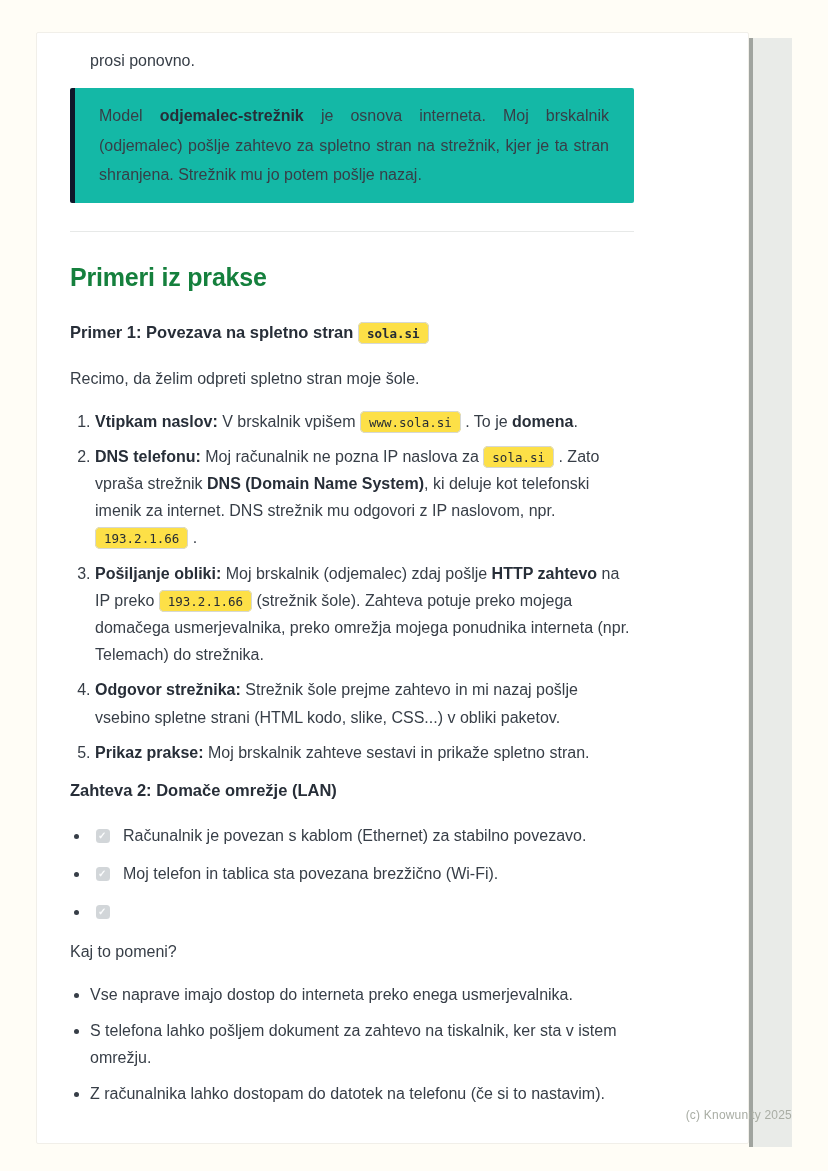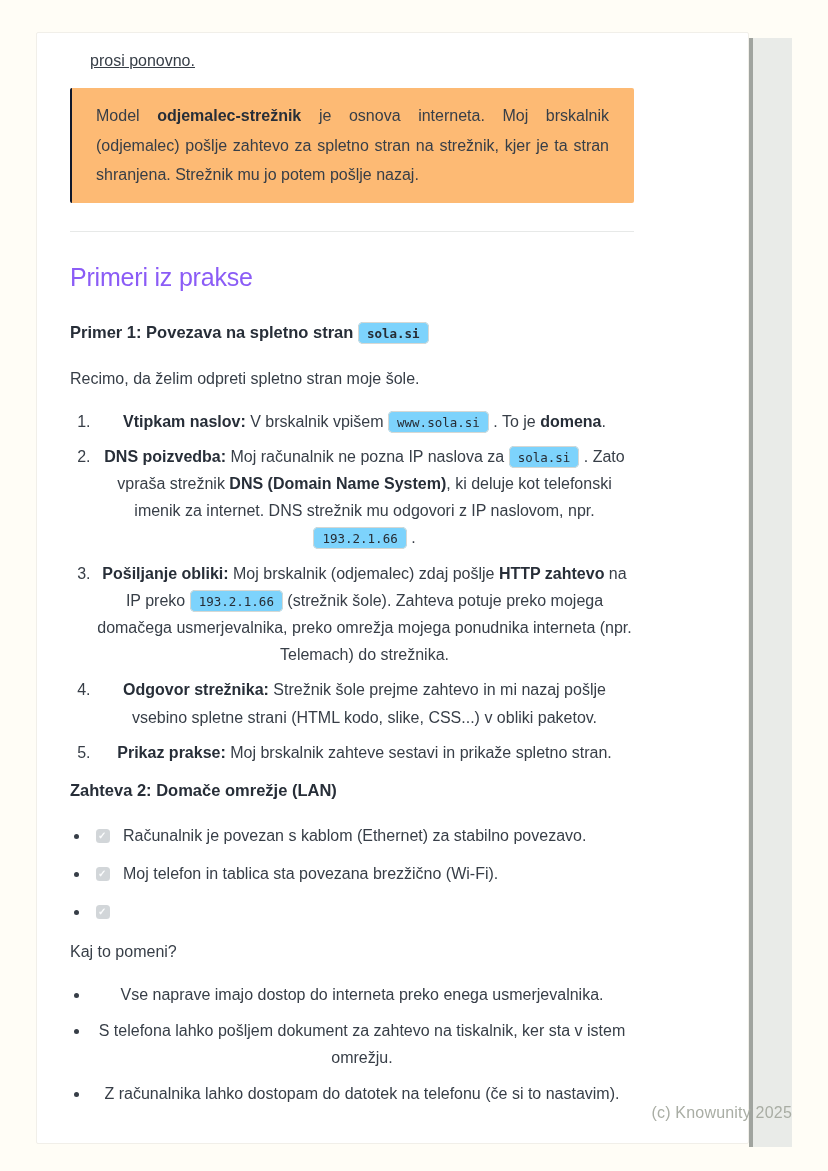--- a/index.html
+++ b/index.html
@@ -9,57 +9,57 @@
     font-family:"Liberation Sans", sans-serif;
   }
   .wrap { position:absolute; left:36px; top:32px; width:713px; }
   .page {
     box-sizing:border-box; width:713px; min-height:1098px;
     background:#ffffff; border:1px solid #f1efe9; border-radius:2px;
     padding:14px 114px 26px 33px;
     color:#373e47; font-size:16px; line-height:1.7;
   }
   p { margin:0 0 16px; }
-  .cont { margin:0 0 14px 20px;text-decoration:underline; }
+  .cont { margin:0 0 14px 20px; }
   strong { color:#272e38; }
   blockquote {
-    margin:0; background:#fdba74; border-left:2px solid #0f172a;
+    margin:0; background:#14b8a6; border-left:5px solid #0f172a;
     padding:13px 25px 13px 24px; border-radius:2px;
   }
   blockquote p { margin:0; text-align:justify; line-height:1.85; }
   hr { border:none; border-top:1px solid #e7e9e8; margin:28px 0 0; }
-  h2 { font-size:25px; font-weight:normal; letter-spacing:-0.2px; color:#8b5cf6; margin:24px 0 20px; }
+  h2 { font-size:25px; font-weight:bold; letter-spacing:-0.2px; color:#15803d; margin:24px 0 20px; }
   h4 { font-size:16.5px; font-weight:bold; color:#272e38; margin:0 0 18px; }
   ol { margin:0 0 10px; padding-left:25px; }
-  ol li { margin-bottom:8px;text-align:center; }
+  ol li { margin-bottom:8px; }
   ul.tasks { margin:0 0 12px; padding-left:20px; list-style:disc; }
   ul.tasks li { margin-bottom:11px; }
-  ul.plain { margin:0; padding-left:20px; list-style:disc;text-align:center; }
+  ul.plain { margin:0; padding-left:20px; list-style:disc; }
   ul.plain li { margin-bottom:9px; }
   code.chip {
     font-family:"DejaVu Sans Mono", monospace; font-size:12.5px;
-    background:#7dd3fc; border:1px solid #d6d8d4; border-radius:5px;
+    background:#fde047; border:1px solid #d6d8d4; border-radius:5px;
     padding:3px 8px 2px; color:#262c34; white-space:nowrap;
   }
   .cbx {
     display:inline-block; width:14px; height:14px; background:#d2d6d9;
     border-radius:3.5px; margin:0 13px 0 6px; vertical-align:-2px;
     position:relative; line-height:14px;
   }
   .cbx .check {
     position:absolute; left:2px; top:0; font-size:10px; line-height:14px;
     color:#fbfcfd; font-weight:bold;
   }
   .scroll-strip {
     position:absolute; left:713px; top:6px; bottom:-3px; width:39px;
     background:#e9ebe8; border-left:4px solid #a0a49f;
   }
   .watermark {
     position:absolute; right:-43px; bottom:22px; z-index:3;
-    font-size:16px; letter-spacing:0.2px; color:#a9ada4; white-space:nowrap;
+    font-size:12px; letter-spacing:0.2px; color:#a9ada4; white-space:nowrap;
   }
 </style>
 </head>
 <body>
 
 <div class="wrap">
   <div class="page">
 
     <p class="cont">prosi ponovno.</p>
 
@@ -70,21 +70,21 @@
     <hr>
 
     <h2>Primeri iz prakse</h2>
 
     <h4><span>Primer 1: Povezava na spletno stran </span><code class="chip">sola.si</code></h4>
 
     <p>Recimo, da želim odpreti spletno stran moje šole.</p>
 
     <ol id="steps">
         <li><strong>Vtipkam naslov:</strong><span> V brskalnik vpišem </span><code class="chip">www.sola.si</code><span> . To je </span><strong>domena</strong><span>.</span></li>
-        <li><strong>DNS poizvedba:</strong><span> Moj računalnik ne pozna IP naslova za </span><code class="chip">sola.si</code><span> . Zato vpraša strežnik </span><strong>DNS (Domain Name System)</strong><span>, ki deluje kot telefonski imenik za internet. DNS strežnik mu odgovori z IP naslovom, npr. </span><code class="chip">193.2.1.66</code><span> .</span></li>
+        <li><strong>DNS telefonu:</strong><span> Moj računalnik ne pozna IP naslova za </span><code class="chip">sola.si</code><span> . Zato vpraša strežnik </span><strong>DNS (Domain Name System)</strong><span>, ki deluje kot telefonski imenik za internet. DNS strežnik mu odgovori z IP naslovom, npr. </span><code class="chip">193.2.1.66</code><span> .</span></li>
         <li><strong>Pošiljanje obliki:</strong><span> Moj brskalnik (odjemalec) zdaj pošlje </span><strong>HTTP zahtevo</strong><span> na IP preko </span><code class="chip">193.2.1.66</code><span> (strežnik šole). Zahteva potuje preko mojega domačega usmerjevalnika, preko omrežja mojega ponudnika interneta (npr. Telemach) do strežnika.</span></li>
         <li><strong>Odgovor strežnika:</strong><span> Strežnik šole prejme zahtevo in mi nazaj pošlje vsebino spletne strani (HTML kodo, slike, CSS...) v obliki paketov.</span></li>
         <li><strong>Prikaz prakse:</strong><span> Moj brskalnik zahteve sestavi in prikaže spletno stran.</span></li>
       </ol>
 
     <h4>Zahteva 2: Domače omrežje (LAN)</h4>
 
 
     <ul id="tasks" class="tasks">
         <li><span class="cbx"><span class="check">✓</span></span><span>Računalnik je povezan s kablom (Ethernet) za stabilno povezavo.</span></li>

